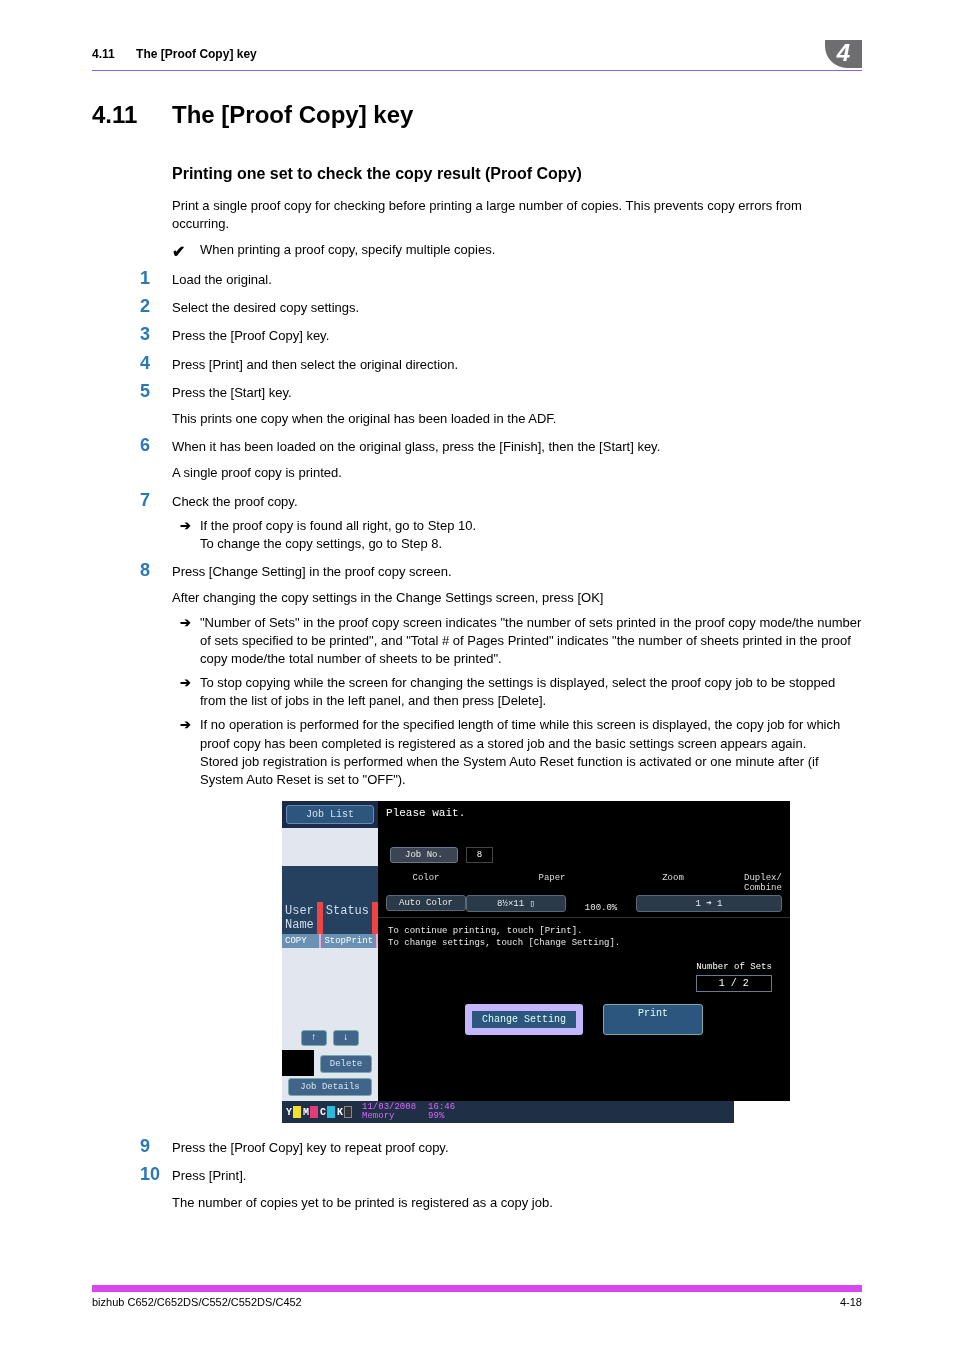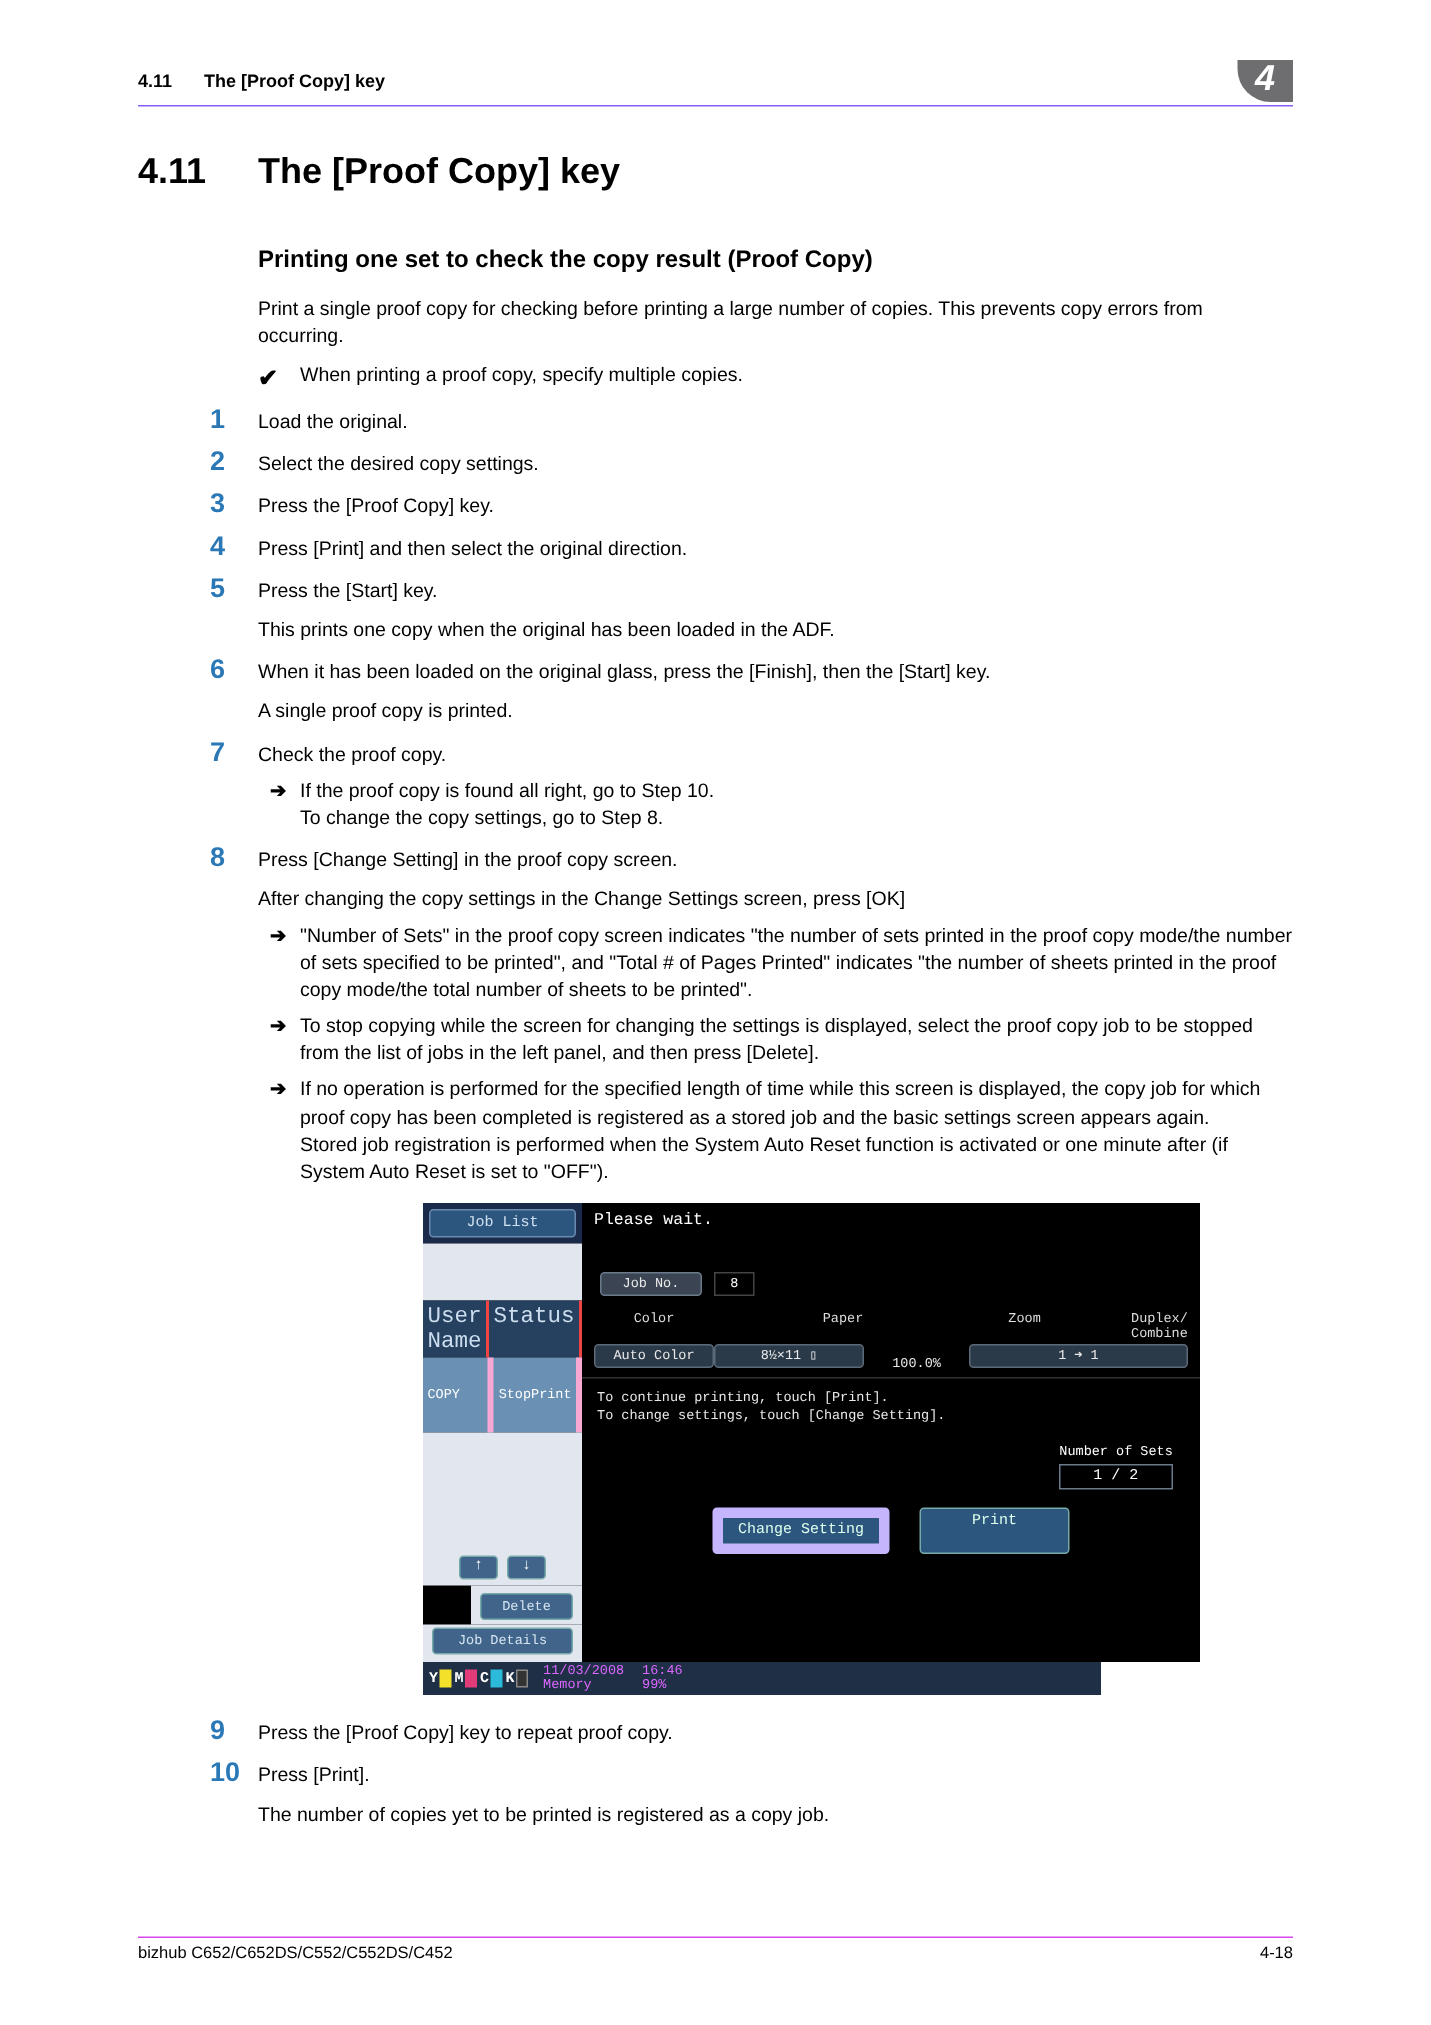--- a/index.html
+++ b/index.html
@@ -27,23 +27,23 @@
   .arrow-item.indent { margin-left: 4px; }
   .shot-wrap { margin: 12px 0 16px 110px; }
   
   .shot { width: 452px; background: #000; font-family: "Courier New", monospace; font-size: 9px; color: #e9e9e9; }
   .shot-top { display: flex; }
   .jl-panel { width: 112px; }
   .jl-tab-row { background: #1a2a4a; padding: 4px; }
   .jl-tab { background: #2d567f; border: 1px solid #6a8aaf; border-radius: 3px; color: #cfe0f0; text-align: center; padding: 3px 0; font-size: 10px; }
   .jl-blank { height: 38px; background: #e2e6ef; }
   .jl-header-row { display: flex; background: #26405f; }
-  .jl-hcell { flex: 1; color: #cde; padding: 2px 3px; border-right: 2px solid #ef4444; font-size: 15px; }
+  .jl-hcell { flex: 1; color: #cde; padding: 2px 3px; border-right: 6px solid #ef4444; font-size: 12px; margin-top: 36px; }
   .jl-data-row { display: flex; background: #6a90b3; }
-  .jl-dcell { flex: 1; color: #fff; padding: 20px 3px; border-right: 4px solid #f9a8d4; font-size: 9px; }
+  .jl-dcell { flex: 1; color: #fff; padding: 2px 3px; border-right: 2px solid #f9a8d4; font-size: 9px; }
   .jl-fill { background: #e2e6ef; height: 102px; position: relative; }
   .jl-arrows { position: absolute; bottom: 4px; width: 100%; display: flex; justify-content: center; gap: 6px; }
   .jl-arrow { width: 26px; height: 16px; background: #41648a; border: 1px solid #7aa; border-radius: 3px; color: #fff; text-align: center; line-height: 14px; font-size: 10px; }
   .jl-delete-row { padding: 5px 6px 3px 6px; background: #e2e6ef; margin-left: 32px; }
   .jl-btn { background: #41648a; border: 1px solid #7aa; border-radius: 3px; color: #d5e5f2; text-align: center; padding: 3px 0; }
   .jl-jobdet-row { padding: 2px 6px 5px 6px; background: #e2e6ef; }
   .main-panel { flex: 1; background: #000; }
   .mp-msg { color: #fff; font-size: 11px; padding: 6px 8px; height: 24px; }
   .mp-stripe { height: 20px; background: #000; }
   .jobno-row { display: flex; align-items: center; gap: 8px; padding: 2px 12px; }
@@ -62,21 +62,21 @@
   .act-btn { min-width: 100px; text-align: center; padding: 3px 10px; border-radius: 3px; font-size: 10px; }
   .chg-btn { background: #2d567f; border: 7px solid #c4b5fd; color: #dfe; }
   .print-btn { background: #2d567f; border: 1px solid #7aa; color: #dfe; }
   .shot-footer { display: flex; align-items: center; background: #1e2f46; padding: 2px 4px; }
   .toner { display: flex; gap: 2px; align-items: center; }
   .tchip { display: inline-flex; align-items: center; font-size: 10px; font-weight: bold; color: #fff; }
   .tbox { width: 8px; height: 12px; margin-left: 1px; display:inline-block; }
   .ty { background: #f3e02b; } .tm { background: #e23b7a; } .tc { background: #2bbad9; } .tk { background: #333; border:1px solid #888; }
   .foot-right { margin-left: 10px; color: #d6f; font-size: 9px; display: flex; gap: 12px; }
   .foot-block { display: flex; flex-direction: column; line-height: 1; }
-  .page-footer { position: absolute; bottom: 42px; left: 92px; right: 92px; display: flex; justify-content: space-between; border-top: 1px solid #d946ef; padding-top: 4px; font-size: 11px; }
+  .page-footer { position: absolute; bottom: 42px; left: 92px; right: 92px; display: flex; justify-content: space-between; border-top: 7px solid #d946ef; padding-top: 4px; font-size: 11px; }
 </style>
 </head>
 <body>
 
 <div class="page">
   <div class="running-head">
     <div class="left">
       <span class="rh-num">4.11</span>
       <span>The [Proof Copy] key</span>
     </div>

